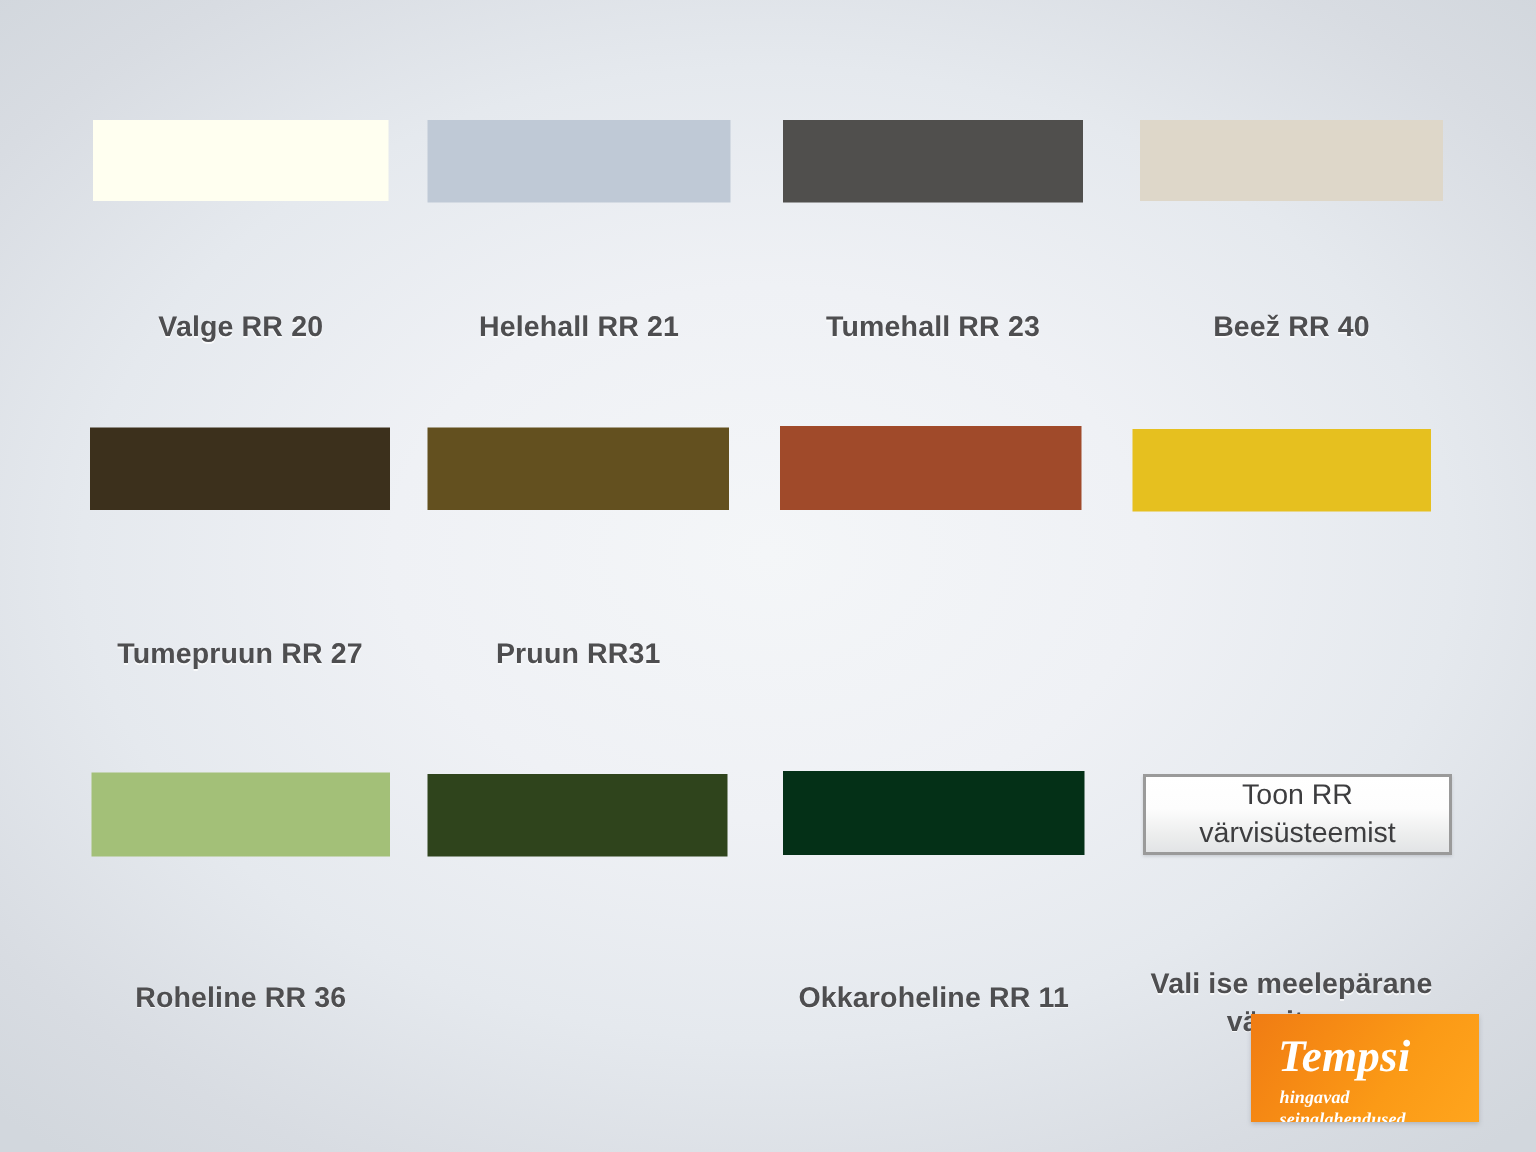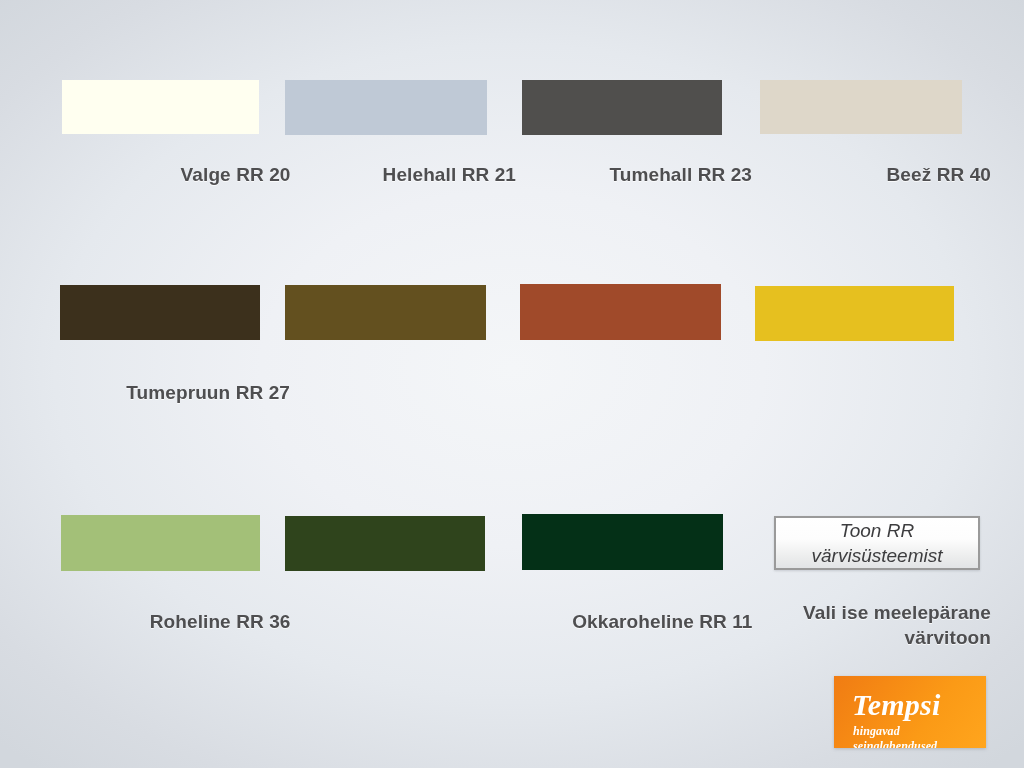--- a/index.html
+++ b/index.html
@@ -32,28 +32,29 @@
     position: absolute;
     left: 0;
     top: 0;
   }
 
   .swatch-label {
     position: absolute;
     left: 50%;
     transform: translateX(-50%);
     width: 260px;
-    text-align: right;
+    text-align: center;
     font-size: 19px;
     font-weight: bold;
     color: #4e4e50;
     letter-spacing: 0.1px;
     line-height: 25px;
     text-shadow: 0 1px 0 rgba(255,255,255,0.75);
     white-space: pre-line;
+    margin-top: 44px;
   }
 
   .picker-box {
     position: absolute;
     box-sizing: border-box;
     border: 2px solid #9a9a9a;
     background-image: linear-gradient(to bottom, #ffffff 0%, #fdfdfd 42%, #eceded 78%, #e2e4e6 100%);
     display: flex;
     align-items: center;
     justify-content: center;
@@ -118,20 +119,21 @@
       <div class="swatch-cell" style="left: 760px; top: 80px; width: 202px; height: 136px;">
         <div class="swatch-chip" style="width: 202px; height: 54px; background: rgb(222, 215, 201);"></div>
         <div class="swatch-label" style="top: 82px;">Beež RR 40</div>
       </div>
       <div class="swatch-cell" style="left: 60px; top: 285px; width: 200px; height: 150px;">
         <div class="swatch-chip" style="width: 200px; height: 55px; background: rgb(60, 48, 28);"></div>
         <div class="swatch-label" style="top: 95px;">Tumepruun RR 27</div>
       </div>
       <div class="swatch-cell" style="left: 285px; top: 285px; width: 201px; height: 150px;">
         <div class="swatch-chip" style="width: 201px; height: 55px; background: rgb(99, 80, 31);"></div>
+        <div class="swatch-label" style="top: 95px;">Pruun RR31</div>
       </div>
       <div class="swatch-cell" style="left: 520px; top: 284px; width: 201px; height: 152px;">
         <div class="swatch-chip" style="width: 201px; height: 56px; background: rgb(160, 74, 42);"></div>
       </div>
       <div class="swatch-cell" style="left: 755px; top: 286px; width: 199px; height: 149px;">
         <div class="swatch-chip" style="width: 199px; height: 55px; background: rgb(230, 192, 31);"></div>
       </div>
       <div class="swatch-cell" style="left: 61px; top: 515px; width: 199px; height: 150px;">
         <div class="swatch-chip" style="width: 199px; height: 56px; background: rgb(163, 192, 120);"></div>
         <div class="swatch-label" style="top: 94px;">Roheline RR 36</div>
@@ -139,21 +141,21 @@
       <div class="swatch-cell" style="left: 285px; top: 516px; width: 200px; height: 148px;">
         <div class="swatch-chip" style="width: 200px; height: 55px; background: rgb(47, 68, 28);"></div>
       </div>
       <div class="swatch-cell" style="left: 522px; top: 514px; width: 201px; height: 151px;">
         <div class="swatch-chip" style="width: 201px; height: 56px; background: rgb(4, 48, 23);"></div>
         <div class="swatch-label" style="top: 95px;">Okkaroheline RR 11</div>
       </div>
     </div>
 
   <div class="swatch-cell" id="picker-cell" style="left: 758px; top: 516px; width: 206px; height: 164px;">
-    <div class="picker-box" id="picker-box" style="left: 16px; top: 0px; width: 206px; height: 54px; border-color: rgb(154, 154, 154); font-style: italic;">
+    <div class="picker-box" id="picker-box" style="left: 4px; top: 0px; width: 206px; height: 54px; border-color: rgb(154, 154, 154);">
       <span class="picker-text">Toon RR
 värvisüsteemist</span>
     </div>
     <div class="swatch-label" id="picker-caption" style="top: 84px;">Vali ise meelepärane
 värvitoon</div>
   </div>
 
   <div class="logo" id="logo" style="left: 834px; top: 676px; width: 152px; height: 72px;">
     <span class="logo-name">Tempsi</span>
     <span class="logo-tagline">hingavad seinalahendused</span>

